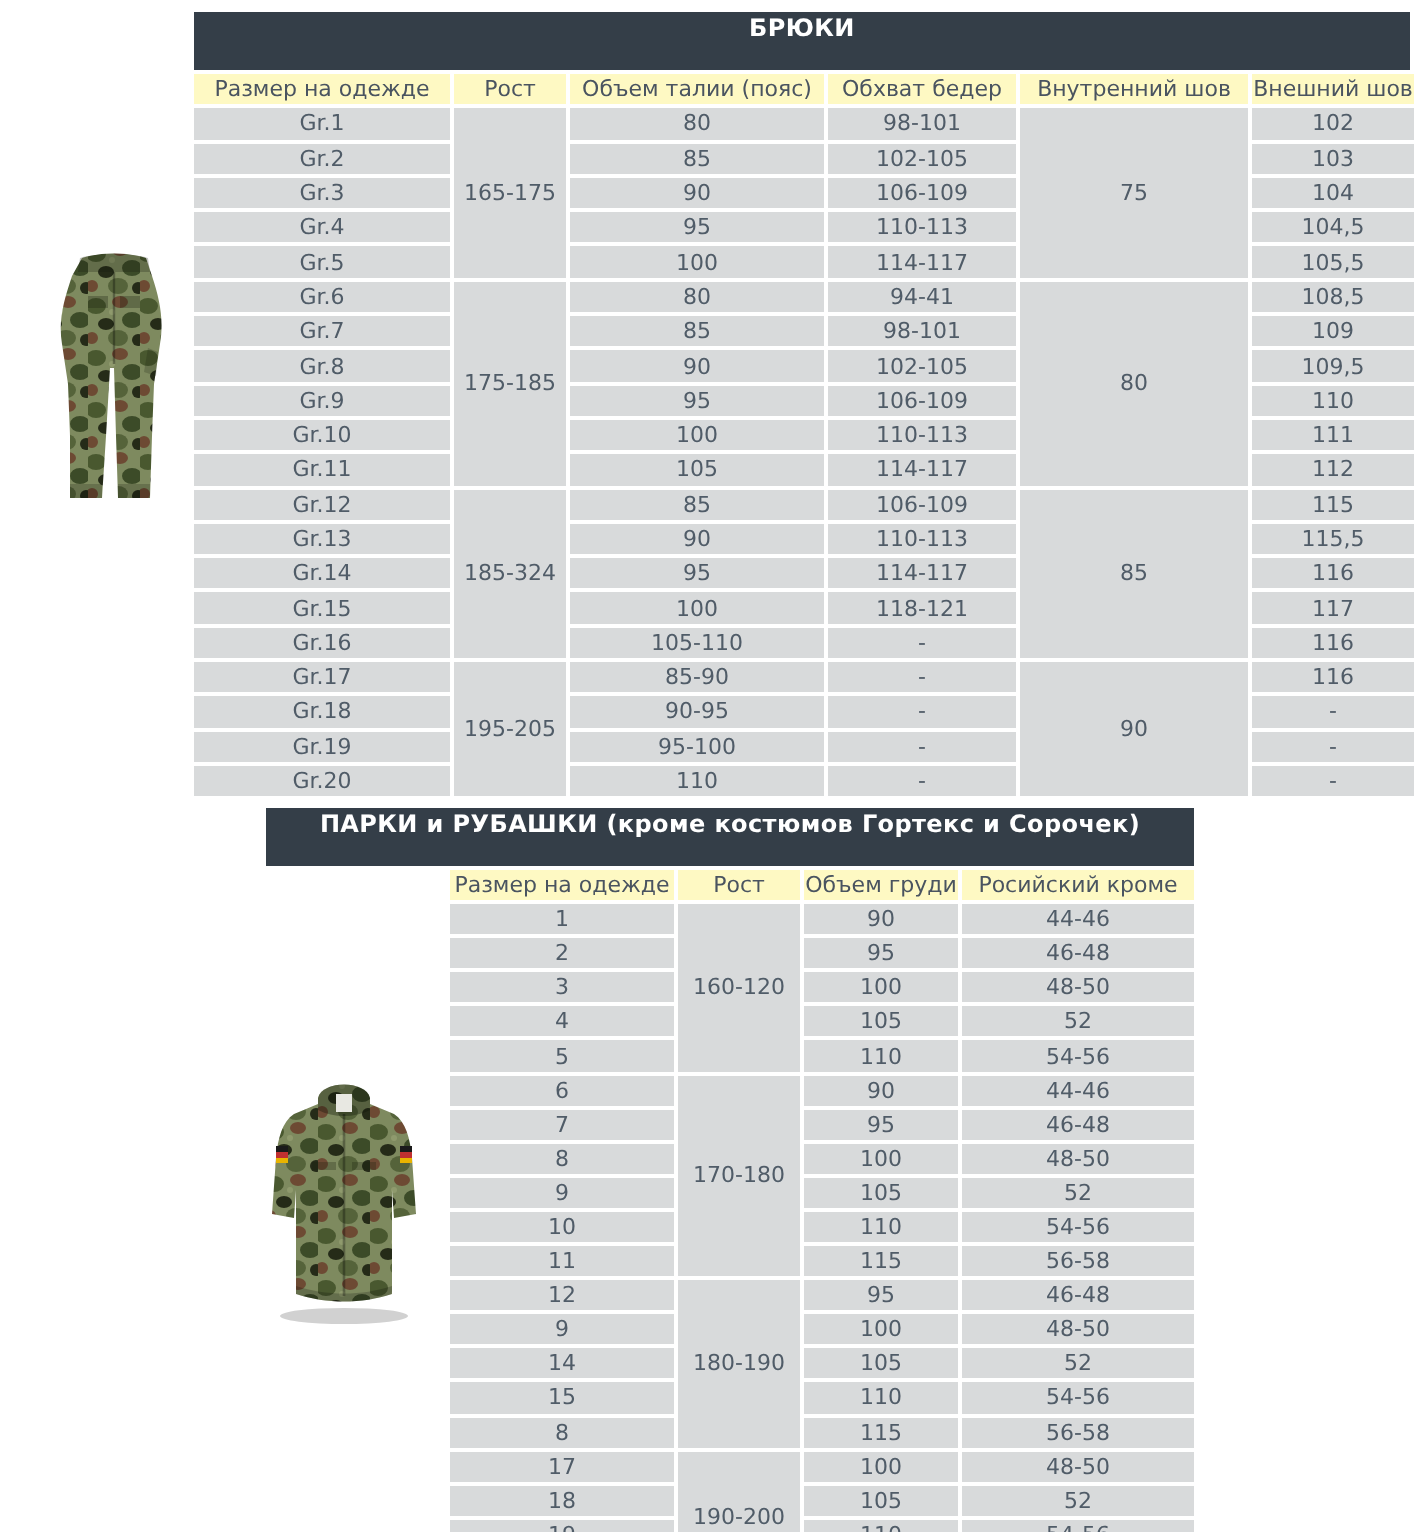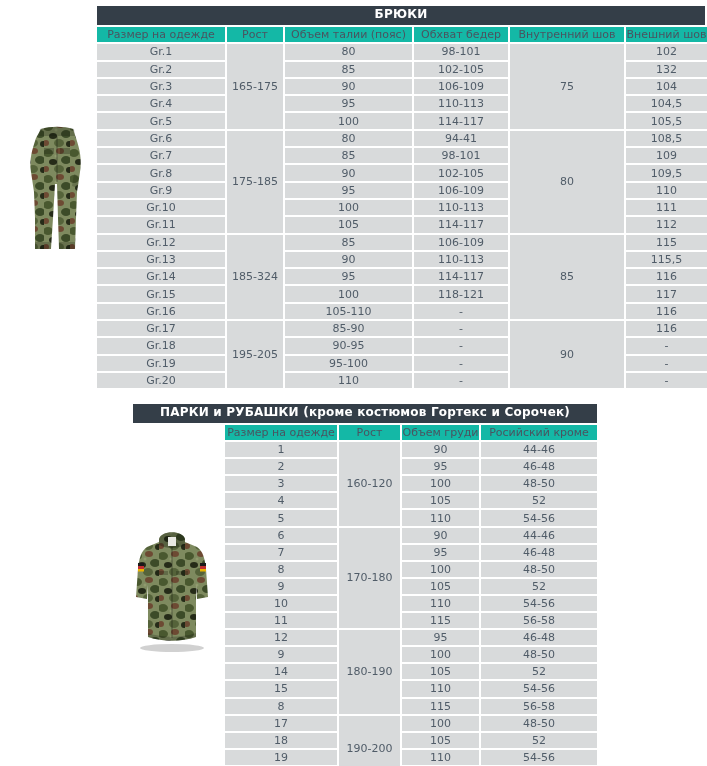--- a/index.html
+++ b/index.html
@@ -4,32 +4,32 @@
 <style>
   html,body{margin:0;padding:0;}
   body{
     width:707px;height:766px;position:relative;background:#ffffff;
     font-family:"DejaVu Sans","Liberation Sans",sans-serif;
     overflow:hidden;
   }
   .section{position:absolute;}
   .title-bar{
     background:#343E48;color:#ffffff;font-weight:bold;font-size:12px;
-    text-align:center;height:19px;line-height:16px;margin:0 2px;
+    text-align:center;height:29px;line-height:16px;margin:0 2px;
     letter-spacing:0.2px;
   }
   table.size-table{
     border-collapse:separate;border-spacing:2px;table-layout:fixed;
   }
   table.size-table th, table.size-table td{
     padding:0;text-align:center;vertical-align:middle;
     font-size:11px;line-height:13px;overflow:hidden;white-space:nowrap;
   }
   th.colhead{
-    background:#14b8a6;color:#4A5460;font-weight:normal;height:15.3px;
+    background:#fef9c3;color:#4A5460;font-weight:normal;height:15.3px;
   }
   td.data{
     background:#D8DADB;color:#505C68;height:15.3px;
   }
   #parkas-table td.data, #parkas-table th.colhead{height:15.1px;}
   .flex-row{display:flex;align-items:flex-start;}
   .image-box{width:90px;flex:0 0 90px;margin-left:2px;}
   #jacket-svg{display:block;margin-top:102px;}
   #pants-image{position:absolute;left:18px;top:122px;}
 </style>
@@ -88,21 +88,21 @@
           <td class="data" rowspan="5">165-175</td>
           <td class="data">80</td>
           <td class="data">98-101</td>
           <td class="data" rowspan="5">75</td>
           <td class="data">102</td>
         </tr>
         <tr>
           <td class="data">Gr.2</td>
           <td class="data">85</td>
           <td class="data">102-105</td>
-          <td class="data">132</td>
+          <td class="data">103</td>
         </tr>
         <tr>
           <td class="data">Gr.3</td>
           <td class="data">90</td>
           <td class="data">106-109</td>
           <td class="data">104</td>
         </tr>
         <tr>
           <td class="data">Gr.4</td>
           <td class="data">95</td>

